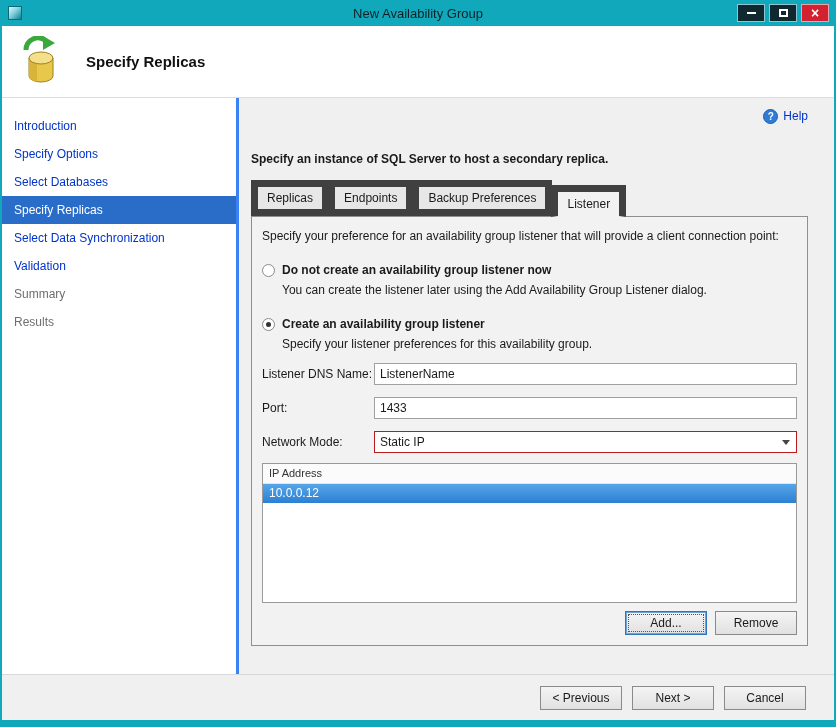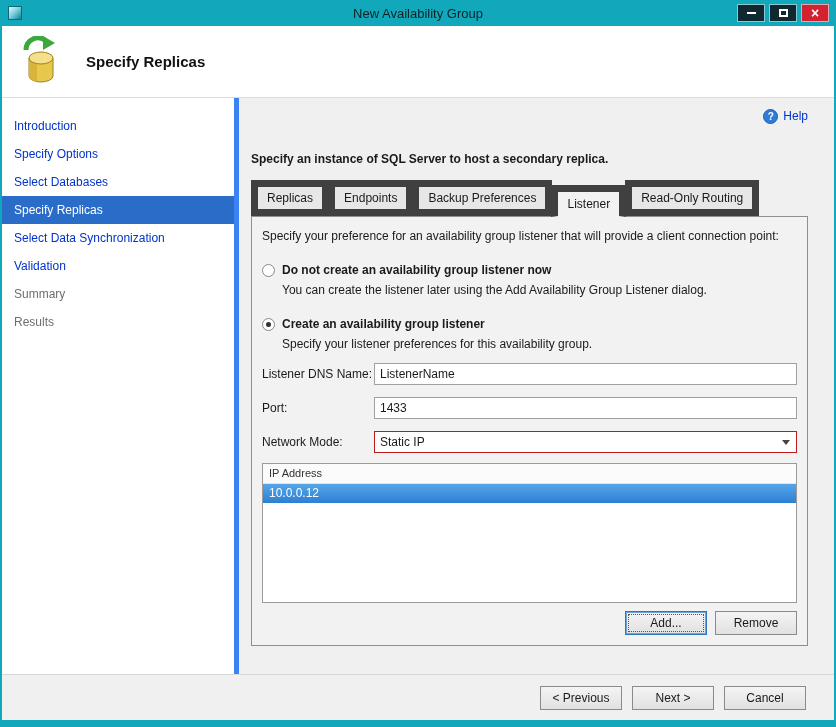--- a/index.html
+++ b/index.html
@@ -54,21 +54,21 @@
     display: flex; align-items: center;
     padding-left: 16px;
   }
   .header-icon { width: 46px; height: 52px; margin-right: 22px; flex: 0 0 auto; }
   .header-title { font-size: 15px; font-weight: bold; color: #111; }
   
   .body-row { flex: 1 1 auto; display: flex; min-height: 0; background: #f0f0f0; }
   .sidebar {
     width: 237px; flex: 0 0 auto;
     background: #fff;
-    border-right: 5px solid #3b82f6;
+    border-right: 3px solid #3b82f6;
     padding-top: 14px;
   }
   .nav-item { height: 28px; line-height: 28px; padding-left: 12px; white-space: nowrap; }
   .nav-item.link { color: #0033cc; cursor: pointer; }
   .nav-item.selected { background: #2a6dc9; color: #fff; }
   .nav-item.disabled { color: #6e6e6e; }
   
   .main { flex: 1 1 auto; display: flex; flex-direction: column; padding: 10px 26px 0 12px; min-width: 0; }
   .help-row { display: flex; justify-content: flex-end; align-items: center; gap: 5px; height: 16px; flex: 0 0 auto; }
   .help-icon {
@@ -235,21 +235,20 @@
         <span class="help-label">Help</span>
       </div>
 
       <div class="instruction">Specify an instance of SQL Server to host a secondary replica.</div>
 
       <div class="tabs">
         <div class="tab">Replicas</div>
         <div class="tab">Endpoints</div>
         <div class="tab">Backup Preferences</div>
         <div class="tab active">Listener</div>
-        <div class="tab">Read-Only Routing</div>
       </div>
 
       <div class="panel">
 
         <div class="pref-text">Specify your preference for an availability group listener that will provide a client connection point:</div>
 
         <div class="radio-row">
           <span class="radio"></span>
           <span class="radio-label">Do not create an availability group listener now</span>
         </div>

